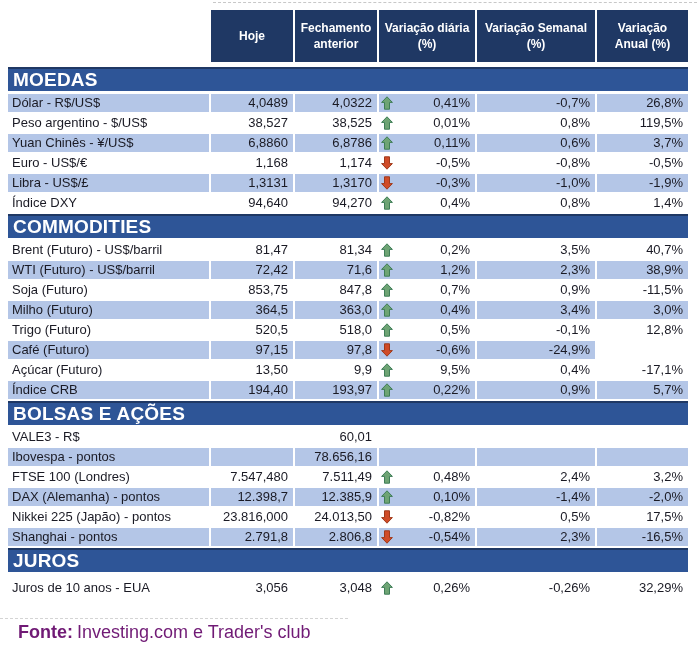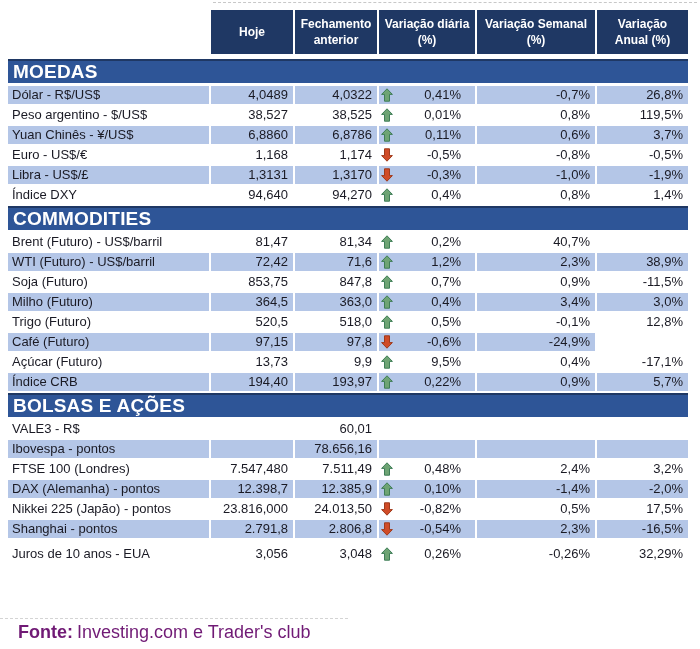--- a/index.html
+++ b/index.html
@@ -19,42 +19,42 @@
     width:700px;height:649px;overflow:hidden;position:relative;
     background:#ffffff;
     font-family:"Liberation Sans", sans-serif;
     color:var(--text-dark);
   }
   .dash{position:absolute;height:0;}
   .dash-top{top:2px;left:213px;width:484px;border-top:1px dashed #c8c8c8;}
   .dash-bottom{top:618px;left:0;width:348px;border-top:1px dashed #d4d4d4;}
   .tbl{position:absolute;top:10px;left:8px;width:680px;}
   .grid{display:grid;grid-template-columns:201px 82px 82px 96px 118px 91px;column-gap:2px;}
-  .hrow{height:44px;margin-bottom:5px;}
+  .hrow{height:52px;margin-bottom:5px;}
   .hspacer{background:transparent;}
   .hcell{
     background:var(--header-bg);color:var(--text-light);
     font-weight:bold;font-size:12px;line-height:1.35;text-align:center;
     display:flex;flex-direction:column;align-items:center;justify-content:center;
   }
   .hcell span{display:block;}
   .band{
     height:24px;box-sizing:border-box;
     border-top:2px solid var(--section-border);
     background:var(--section-bg);color:var(--text-light);
     font-weight:bold;font-size:19px;line-height:21px;
     padding-left:5px;margin-bottom:3px;letter-spacing:0.2px;
   }
   .row{height:18px;margin-bottom:2px;font-size:13px;}
   .row .c{background:transparent;line-height:18px;height:18px;box-sizing:border-box;overflow:hidden;white-space:nowrap;}
   .row.shaded .c{background:var(--row-stripe);}
   .c.label{padding-left:4px;}
   .c.num{text-align:right;padding-right:5px;}
   .c.diaria{display:flex;align-items:center;}
-  .c.diaria .val{margin-left:auto;padding-right:14px;}
+  .c.diaria .val{margin-left:auto;padding-right:5px;}
   .arrow{display:inline-flex;align-items:center;margin-left:2px;line-height:0;}
   .section:last-child .rows{margin-top:7px;}
   .fonte{position:absolute;left:18px;top:622px;font-size:18px;color:#701a75;}
   .fonte-b{font-weight:bold;margin-right:4px;}
 </style>
 </head>
 <body>
 
 <div class="dash dash-top"></div>
 <div class="dash dash-bottom"></div>
@@ -187,20 +187,21 @@
             <div class="c num">81,47</div>
             <div class="c num">81,34</div>
             <div class="c diaria">
               <span class="arrow">
                 <svg width="12" height="14" viewBox="0 0 12 14">
                   <path d="M6 0.8 L11.4 6.4 H8.5 V13.2 H3.5 V6.4 H0.6 Z" fill="var(--up-arrow)" stroke="var(--up-arrow-border)" stroke-width="1" stroke-linejoin="round"></path>
                 </svg>
               </span>
               <span class="val">0,2%</span>
             </div>
+            <div class="c num">3,5%</div>
             <div class="c num">40,7%</div>
           </div>
           <div class="grid row shaded">
             <div class="c label">WTI (Futuro) - US$/barril</div>
             <div class="c num">72,42</div>
             <div class="c num">71,6</div>
             <div class="c diaria">
               <span class="arrow">
                 <svg width="12" height="14" viewBox="0 0 12 14">
                   <path d="M6 0.8 L11.4 6.4 H8.5 V13.2 H3.5 V6.4 H0.6 Z" fill="var(--up-arrow)" stroke="var(--up-arrow-border)" stroke-width="1" stroke-linejoin="round"></path>
@@ -265,21 +266,21 @@
                 <svg width="12" height="14" viewBox="0 0 12 14">
                   <path d="M6 13.2 L0.6 7.6 H3.5 V0.8 H8.5 V7.6 H11.4 Z" fill="var(--down-arrow)" stroke="var(--down-arrow-border)" stroke-width="1" stroke-linejoin="round"></path>
                 </svg>
               </span>
               <span class="val">-0,6%</span>
             </div>
             <div class="c num">-24,9%</div>
           </div>
           <div class="grid row">
             <div class="c label">Açúcar (Futuro)</div>
-            <div class="c num">13,73</div>
+            <div class="c num">13,50</div>
             <div class="c num">9,9</div>
             <div class="c diaria">
               <span class="arrow">
                 <svg width="12" height="14" viewBox="0 0 12 14">
                   <path d="M6 0.8 L11.4 6.4 H8.5 V13.2 H3.5 V6.4 H0.6 Z" fill="var(--up-arrow)" stroke="var(--up-arrow-border)" stroke-width="1" stroke-linejoin="round"></path>
                 </svg>
               </span>
               <span class="val">9,5%</span>
             </div>
             <div class="c num">0,4%</div>
@@ -381,20 +382,21 @@
                 </svg>
               </span>
               <span class="val">-0,54%</span>
             </div>
             <div class="c num">2,3%</div>
             <div class="c num">-16,5%</div>
           </div>
         </div>
       </div>
       <div class="section">
+        <div class="band">JUROS</div>
         <div class="rows">
           <div class="grid row">
             <div class="c label">Juros de 10 anos - EUA</div>
             <div class="c num">3,056</div>
             <div class="c num">3,048</div>
             <div class="c diaria">
               <span class="arrow">
                 <svg width="12" height="14" viewBox="0 0 12 14">
                   <path d="M6 0.8 L11.4 6.4 H8.5 V13.2 H3.5 V6.4 H0.6 Z" fill="var(--up-arrow)" stroke="var(--up-arrow-border)" stroke-width="1" stroke-linejoin="round"></path>
                 </svg>

